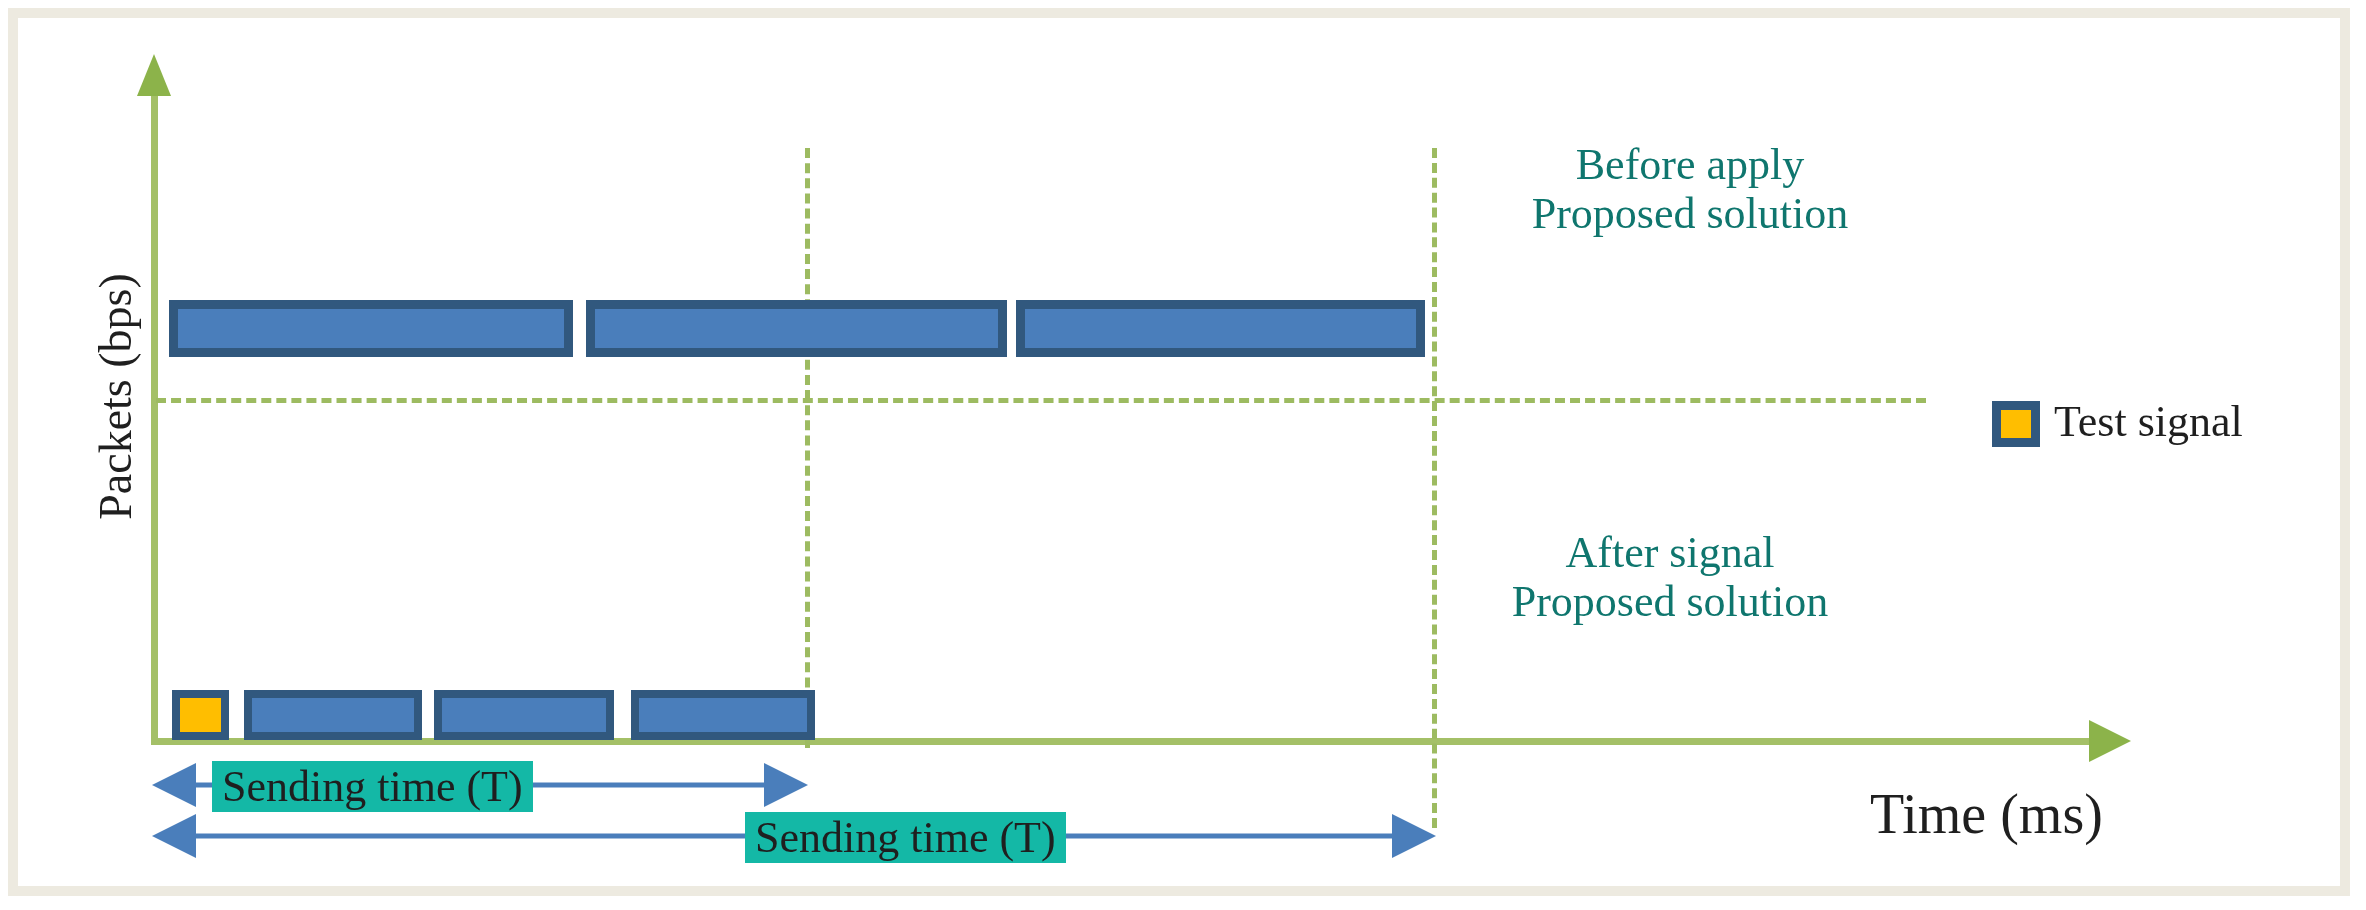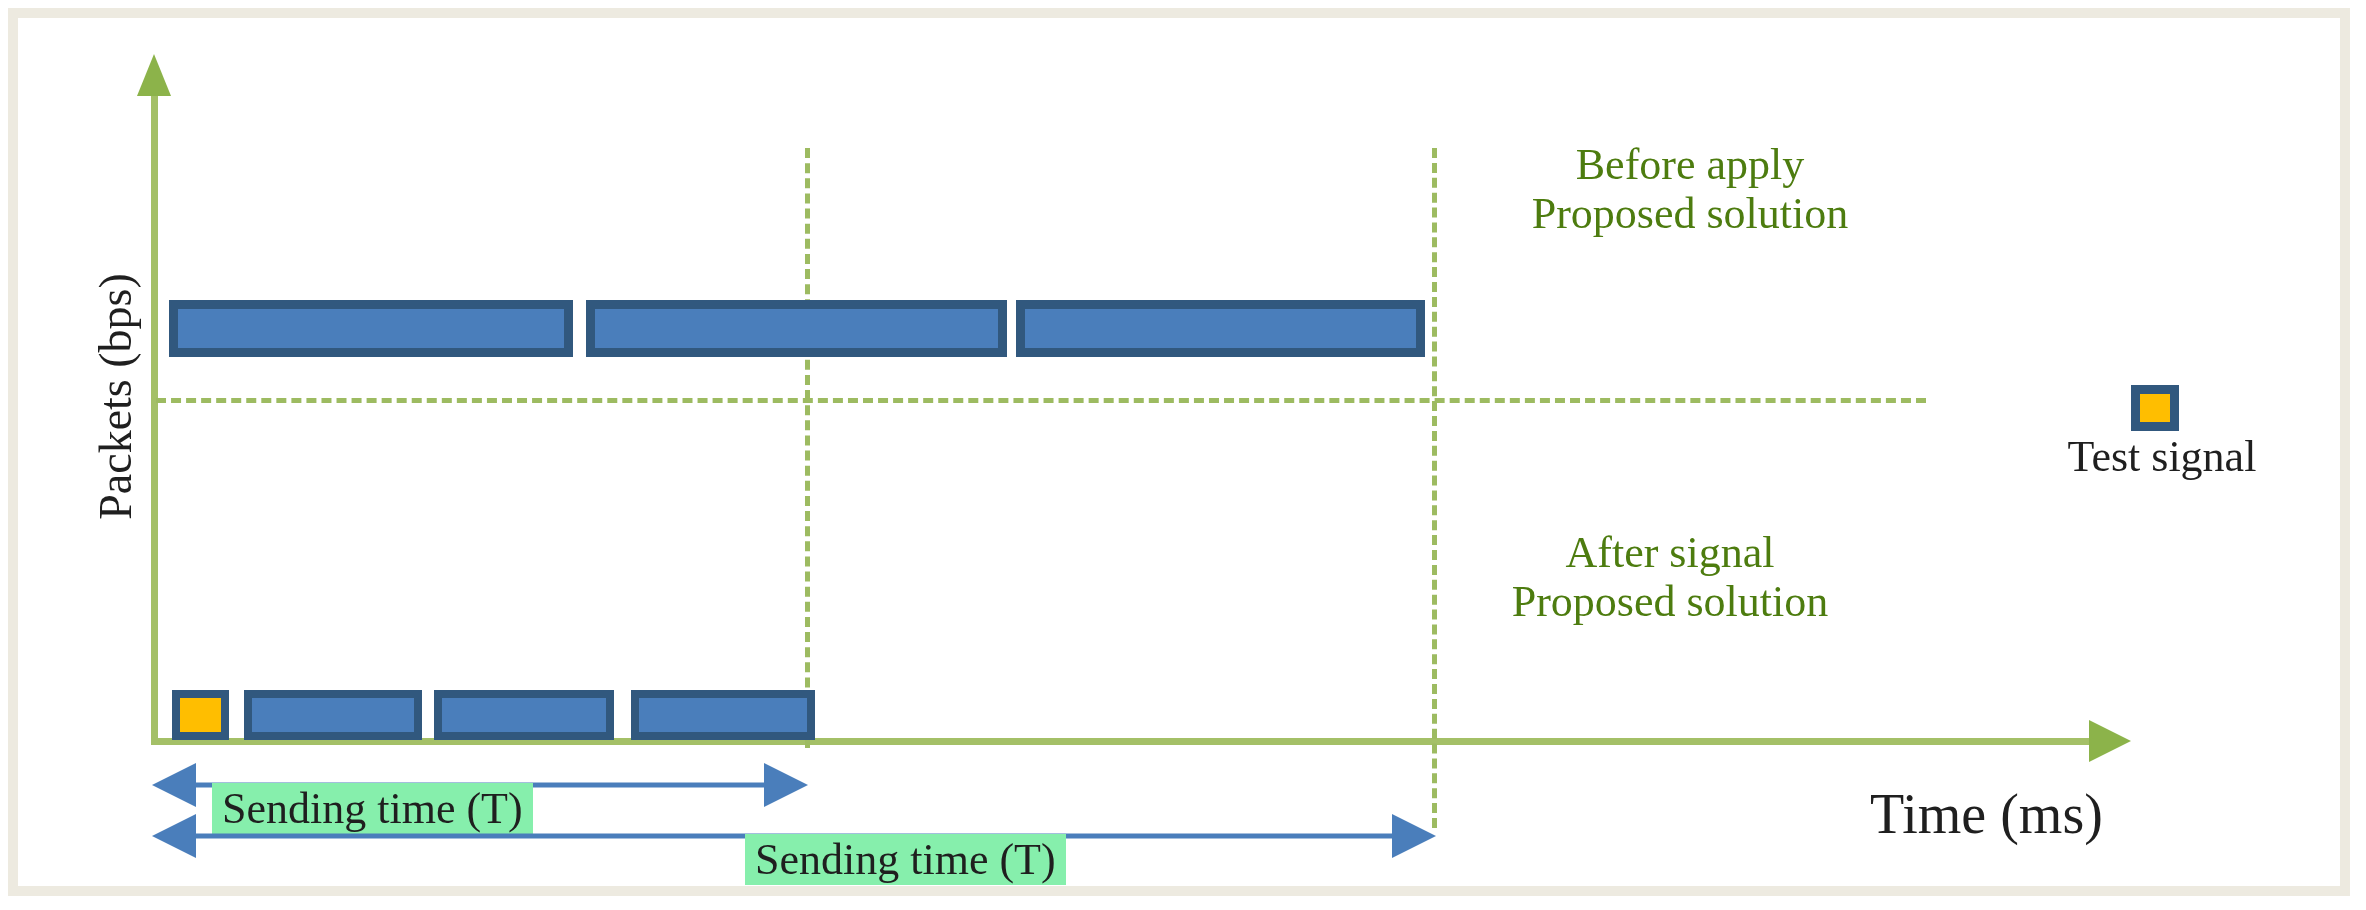--- a/index.html
+++ b/index.html
@@ -137,39 +137,38 @@
   #bar-test-signal { left: 172px; top: 690px; width: 57px; height: 50px; }
   #bar-bot-1 { left: 244px; top: 690px; width: 178px; height: 50px; }
   #bar-bot-2 { left: 434px; top: 690px; width: 180px; height: 50px; }
   #bar-bot-3 { left: 631px; top: 690px; width: 184px; height: 50px; }
 
   
   .note {
     position: absolute;
     font-size: 44px;
     line-height: 1.12;
-    color: #4d7c0f;
+    color: #0f766e;
     text-align: center;
     white-space: pre-line;
   }
   #note-before { left: 1450px; top: 140px; width: 480px; }
   #note-after  { left: 1430px; top: 528px; width: 480px; }
 
   
   #legend {
     position: absolute;
     left: 1992px;
     top: 385px;
     width: 340px;
   }
   .legend-row {
     display: flex;
-    align-items: center;
+    align-items: flex-end;
     height: 62px;
-    flex-direction: column;
   }
   .legend-swatch {
     box-sizing: border-box;
     width: 48px;
     height: 46px;
     border: 9px solid #31587E;
     margin-right: 14px;
     flex: 0 0 auto;
   }
   .legend-label {
@@ -184,23 +183,22 @@
     height: 56px;
   }
   #measure-1 { left: 150px; top: 757px; width: 660px; }
   #measure-2 { left: 150px; top: 808px; width: 1288px; }
 
   .measure-label {
     position: absolute;
     font-size: 44px;
     color: #1F1F1F;
     white-space: nowrap;
-    background: #86efac;
+    background: #14b8a6;
     padding: 0 10px;
-    margin-top: 22px;
   }
   #measure-1-label { left: 212px; top: 761px; }
   #measure-2-label { left: 745px; top: 812px; }
 </style>
 </head>
 <body>
 
 <div id="canvas">
 
   <div id="figure-frame"></div>

